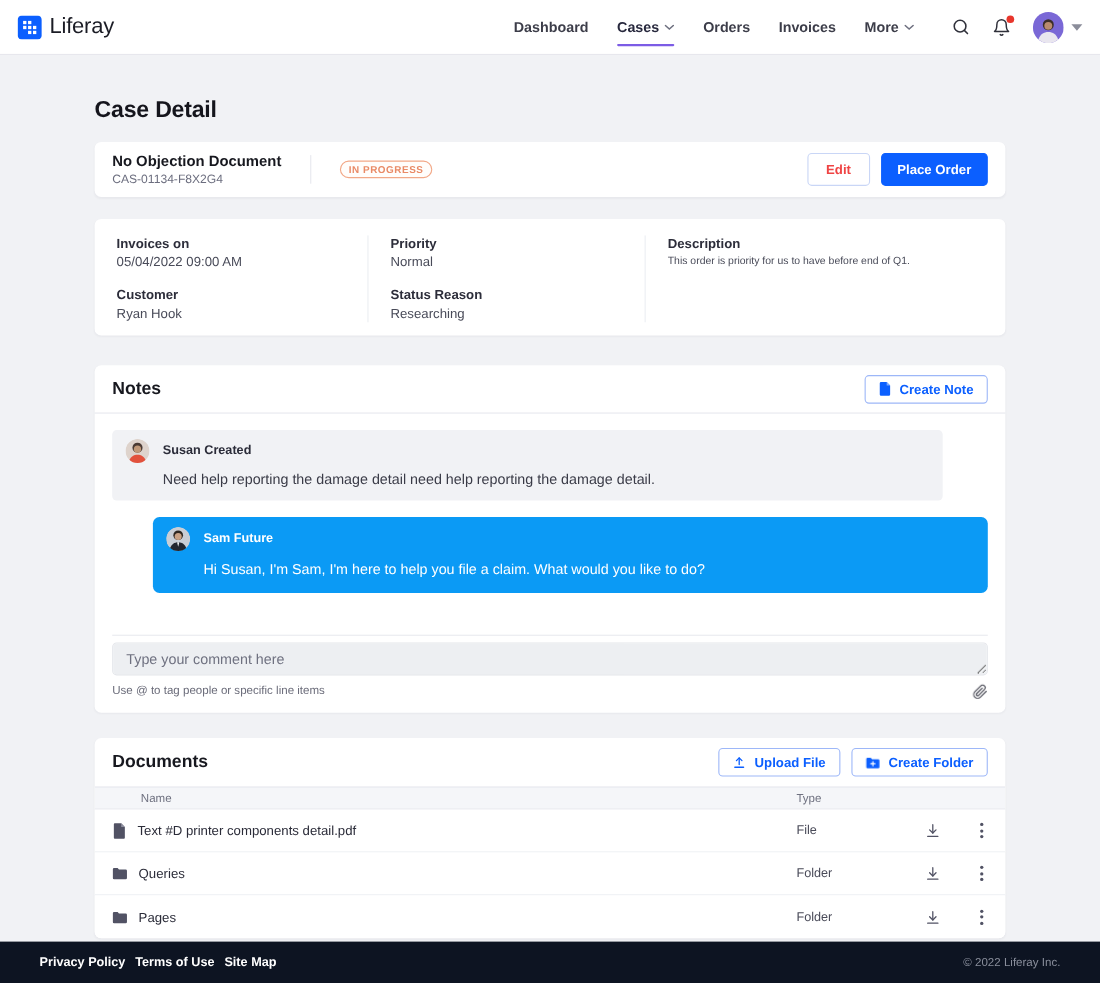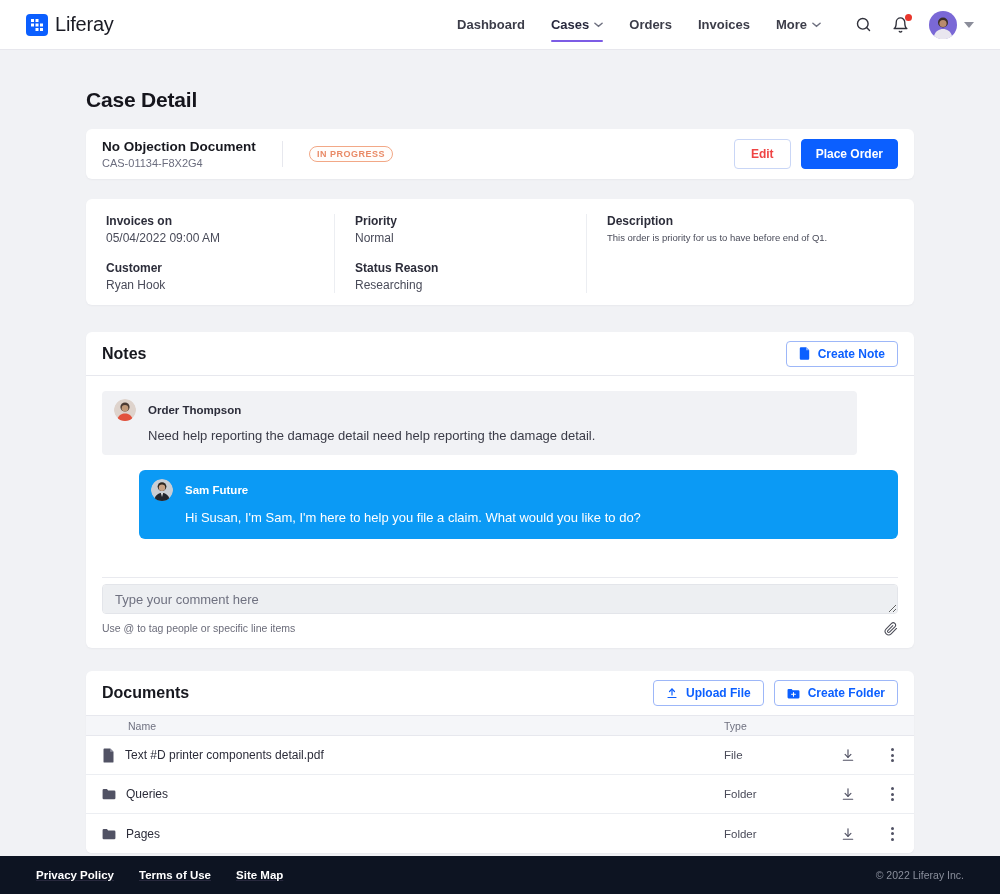--- a/index.html
+++ b/index.html
@@ -8,21 +8,21 @@
     font-family:"Liberation Sans", sans-serif;
     background:#f1f2f5;
     color:#27283d;
     -webkit-font-smoothing:antialiased;
   }
   .page { width:1000px; height:894px; display:flex; flex-direction:column; overflow:hidden; background:#f1f2f5; }
 
   
   .navbar {
     height:50px; background:#ffffff; border-bottom:1px solid #e7e7ed;
-    display:flex; align-items:center; padding:0 26px; flex:none;
+    display:flex; align-items:center; padding:0 16px; flex:none;
   }
   .brand { display:flex; align-items:center; gap:7px; }
   .brand-text { font-size:20px; font-weight:500; color:#1b1c25; letter-spacing:-0.2px; }
   .nav-right { margin-left:auto; display:flex; align-items:center; gap:26px; }
   .nav-item { position:relative; display:flex; align-items:center; gap:5px; font-size:13px; font-weight:600; color:#3c3d49; cursor:pointer; }
   .nav-item.active { color:#27283d; }
   .nav-item.active::after { content:""; position:absolute; left:0; right:0; bottom:-10px; height:2px; border-radius:2px; background:#7c5ce5; }
   .nav-icons { display:flex; align-items:center; gap:20px; margin-left:8px; }
   .icon-btn { position:relative; display:flex; align-items:center; cursor:pointer; color:#30313b; }
   .red-dot { position:absolute; top:-2px; right:-3px; width:7px; height:7px; border-radius:50%; background:#e8362c; }
@@ -102,21 +102,21 @@
   .doc-row:last-child { border-bottom:none; }
   .cell-name { display:flex; align-items:center; gap:10px; padding-left:16px; font-size:12px; color:#2b2c39; }
   .cell-type { font-size:11.5px; color:#4a4b59; }
   .cell-icon { display:flex; justify-content:center; color:#515264; cursor:pointer; }
   .row-glyph { display:flex; color:#515264; }
   .kebab { display:inline-flex; flex-direction:column; gap:2.5px; padding:4px; }
   .kebab i { width:3px; height:3px; border-radius:50%; background:#515264; }
 
   
   .footer { margin-top:auto; height:38px; background:#0d1422; display:flex; align-items:center; padding:0 36px; flex:none; }
-  .footer-links { display:flex; gap:25px;text-decoration:underline; }
+  .footer-links { display:flex; gap:9px; }
   .footer-link { font-size:11.5px; font-weight:700; color:#ffffff; cursor:pointer; }
   .copyright { margin-left:auto; font-size:10.5px; color:#8a8f9c; }
 
   svg { display:block; }
 </style>
 </head>
 <body>
 
 <div class="page">
 
@@ -256,21 +256,21 @@
         <div class="note note-default">
           <div class="note-head">
             <span class="comment-avatar">
               <svg width="22" height="22" viewBox="0 0 22 22">
                 <circle cx="11" cy="11" r="11" fill="#ded3cc"></circle>
                 <circle cx="11" cy="8" r="4.6" fill="#4a3a33"></circle>
                 <circle cx="11" cy="9.3" r="3.3" fill="#c09878"></circle>
                 <path d="M3.5 20c1.2-4 4.2-5.5 7.5-5.5s6.3 1.5 7.5 5.5a11 11 0 0 1-15 0z" fill="#e2513c"></path>
               </svg>
             </span>
-            <span class="note-author">Order Thompson</span>
+            <span class="note-author">Susan Created</span>
           </div>
           <div class="note-msg">Need help reporting the damage detail need help reporting the damage detail.</div>
         </div>
 
         <div class="note note-highlight">
           <div class="note-head">
             <span class="comment-avatar">
               <svg width="22" height="22" viewBox="0 0 22 22">
                 <circle cx="11" cy="11" r="11" fill="#c9ced5"></circle>
                 <circle cx="11" cy="7.6" r="4.4" fill="#2e2620"></circle>

